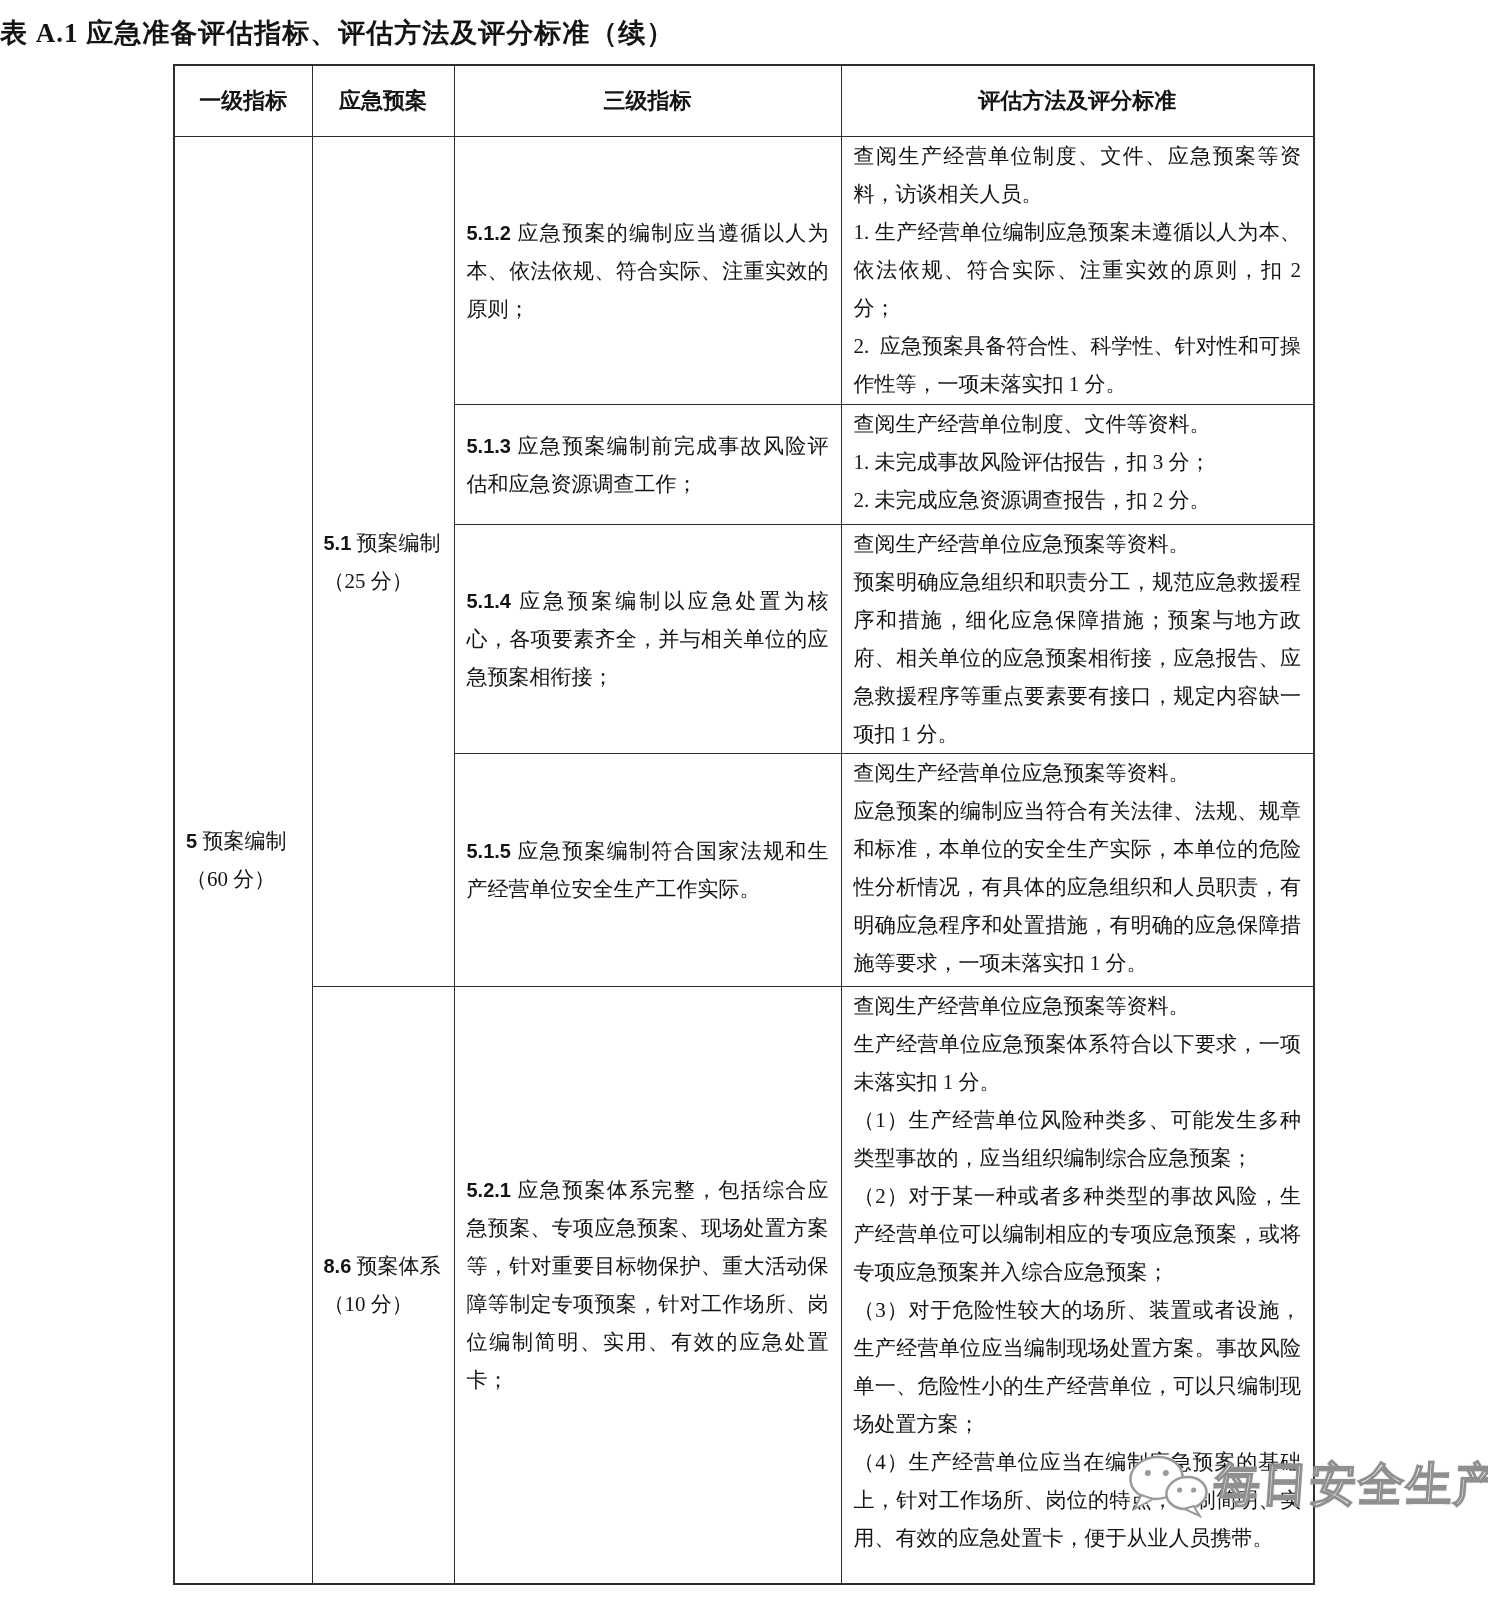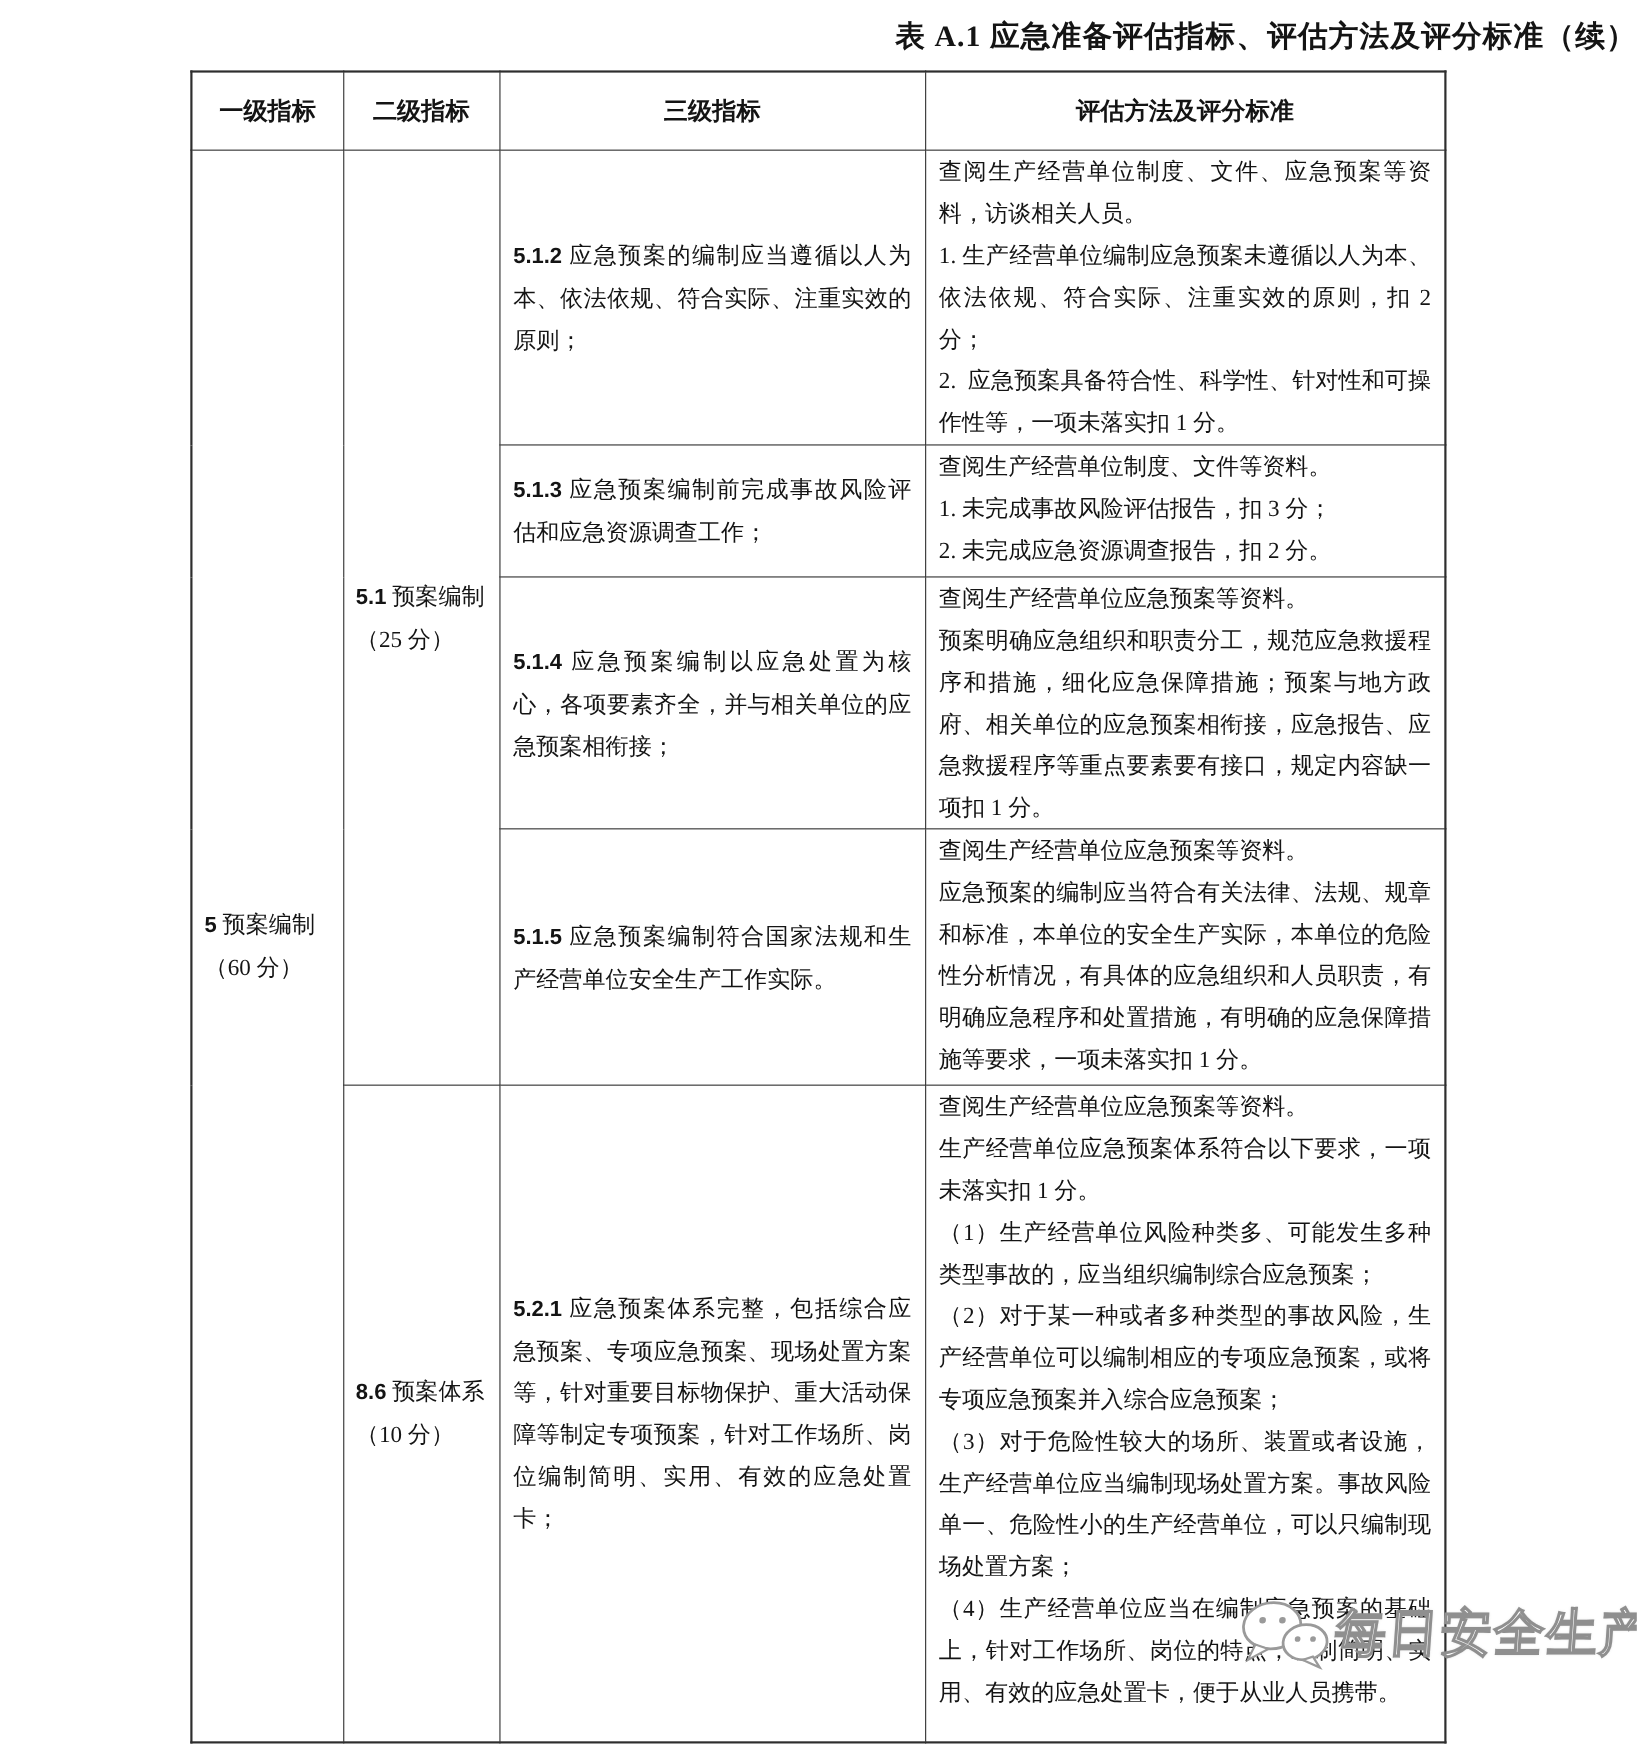--- a/index.html
+++ b/index.html
@@ -1,21 +1,21 @@
 <!DOCTYPE html>
 <html><head>
 <meta charset="utf-8">
 <style>
   html,body { margin:0; padding:0; background:#ffffff; }
   body {
     width:1488px; height:1600px; position:relative; overflow:hidden;
     font-family:"Liberation Serif","DejaVu Serif",serif; color:#141414;
   }
   .doc-title {
-    text-align:right; font-size:27px; font-weight:bold;
+    text-align:left; font-size:27px; font-weight:bold;
     padding-top:15px; letter-spacing:1px;
   }
   table.assessment {
     border-collapse:collapse; table-layout:fixed;
     width:1140px; margin:13px auto 0 auto;
     border:2px solid #2e2e2e;
   }
   th, td { border:1px solid #2e2e2e; overflow:hidden; }
   th {
     height:70px; font-size:22px; font-weight:bold;
@@ -58,21 +58,21 @@
 <table class="assessment">
   <colgroup>
     <col style="width:138px">
       <col style="width:142px">
       <col style="width:387px">
       <col style="width:473px">
   </colgroup>
   <thead>
     <tr>
       <th>一级指标</th>
-      <th>二级指标</th>
+      <th>应急预案</th>
       <th>三级指标</th>
       <th>评估方法及评分标准</th>
     </tr>
   </thead>
   <tbody>
     <tr class="r1">
       <td class="c1" rowspan="5"><span class="inum">5</span><span> 预案编制</span><span class="score">（60 分）</span></td>
       <td class="c2" rowspan="4"><span class="inum">5.1</span><span> 预案编制</span><span class="score">（25 分）</span></td>
       <td class="c3"><span class="inum">5.1.2</span><span> 应急预案的编制应当遵循以人为本、依法依规、符合实际、注重实效的原则；</span></td>
       <td class="c4">查阅生产经营单位制度、文件、应急预案等资料，访谈相关人员。

